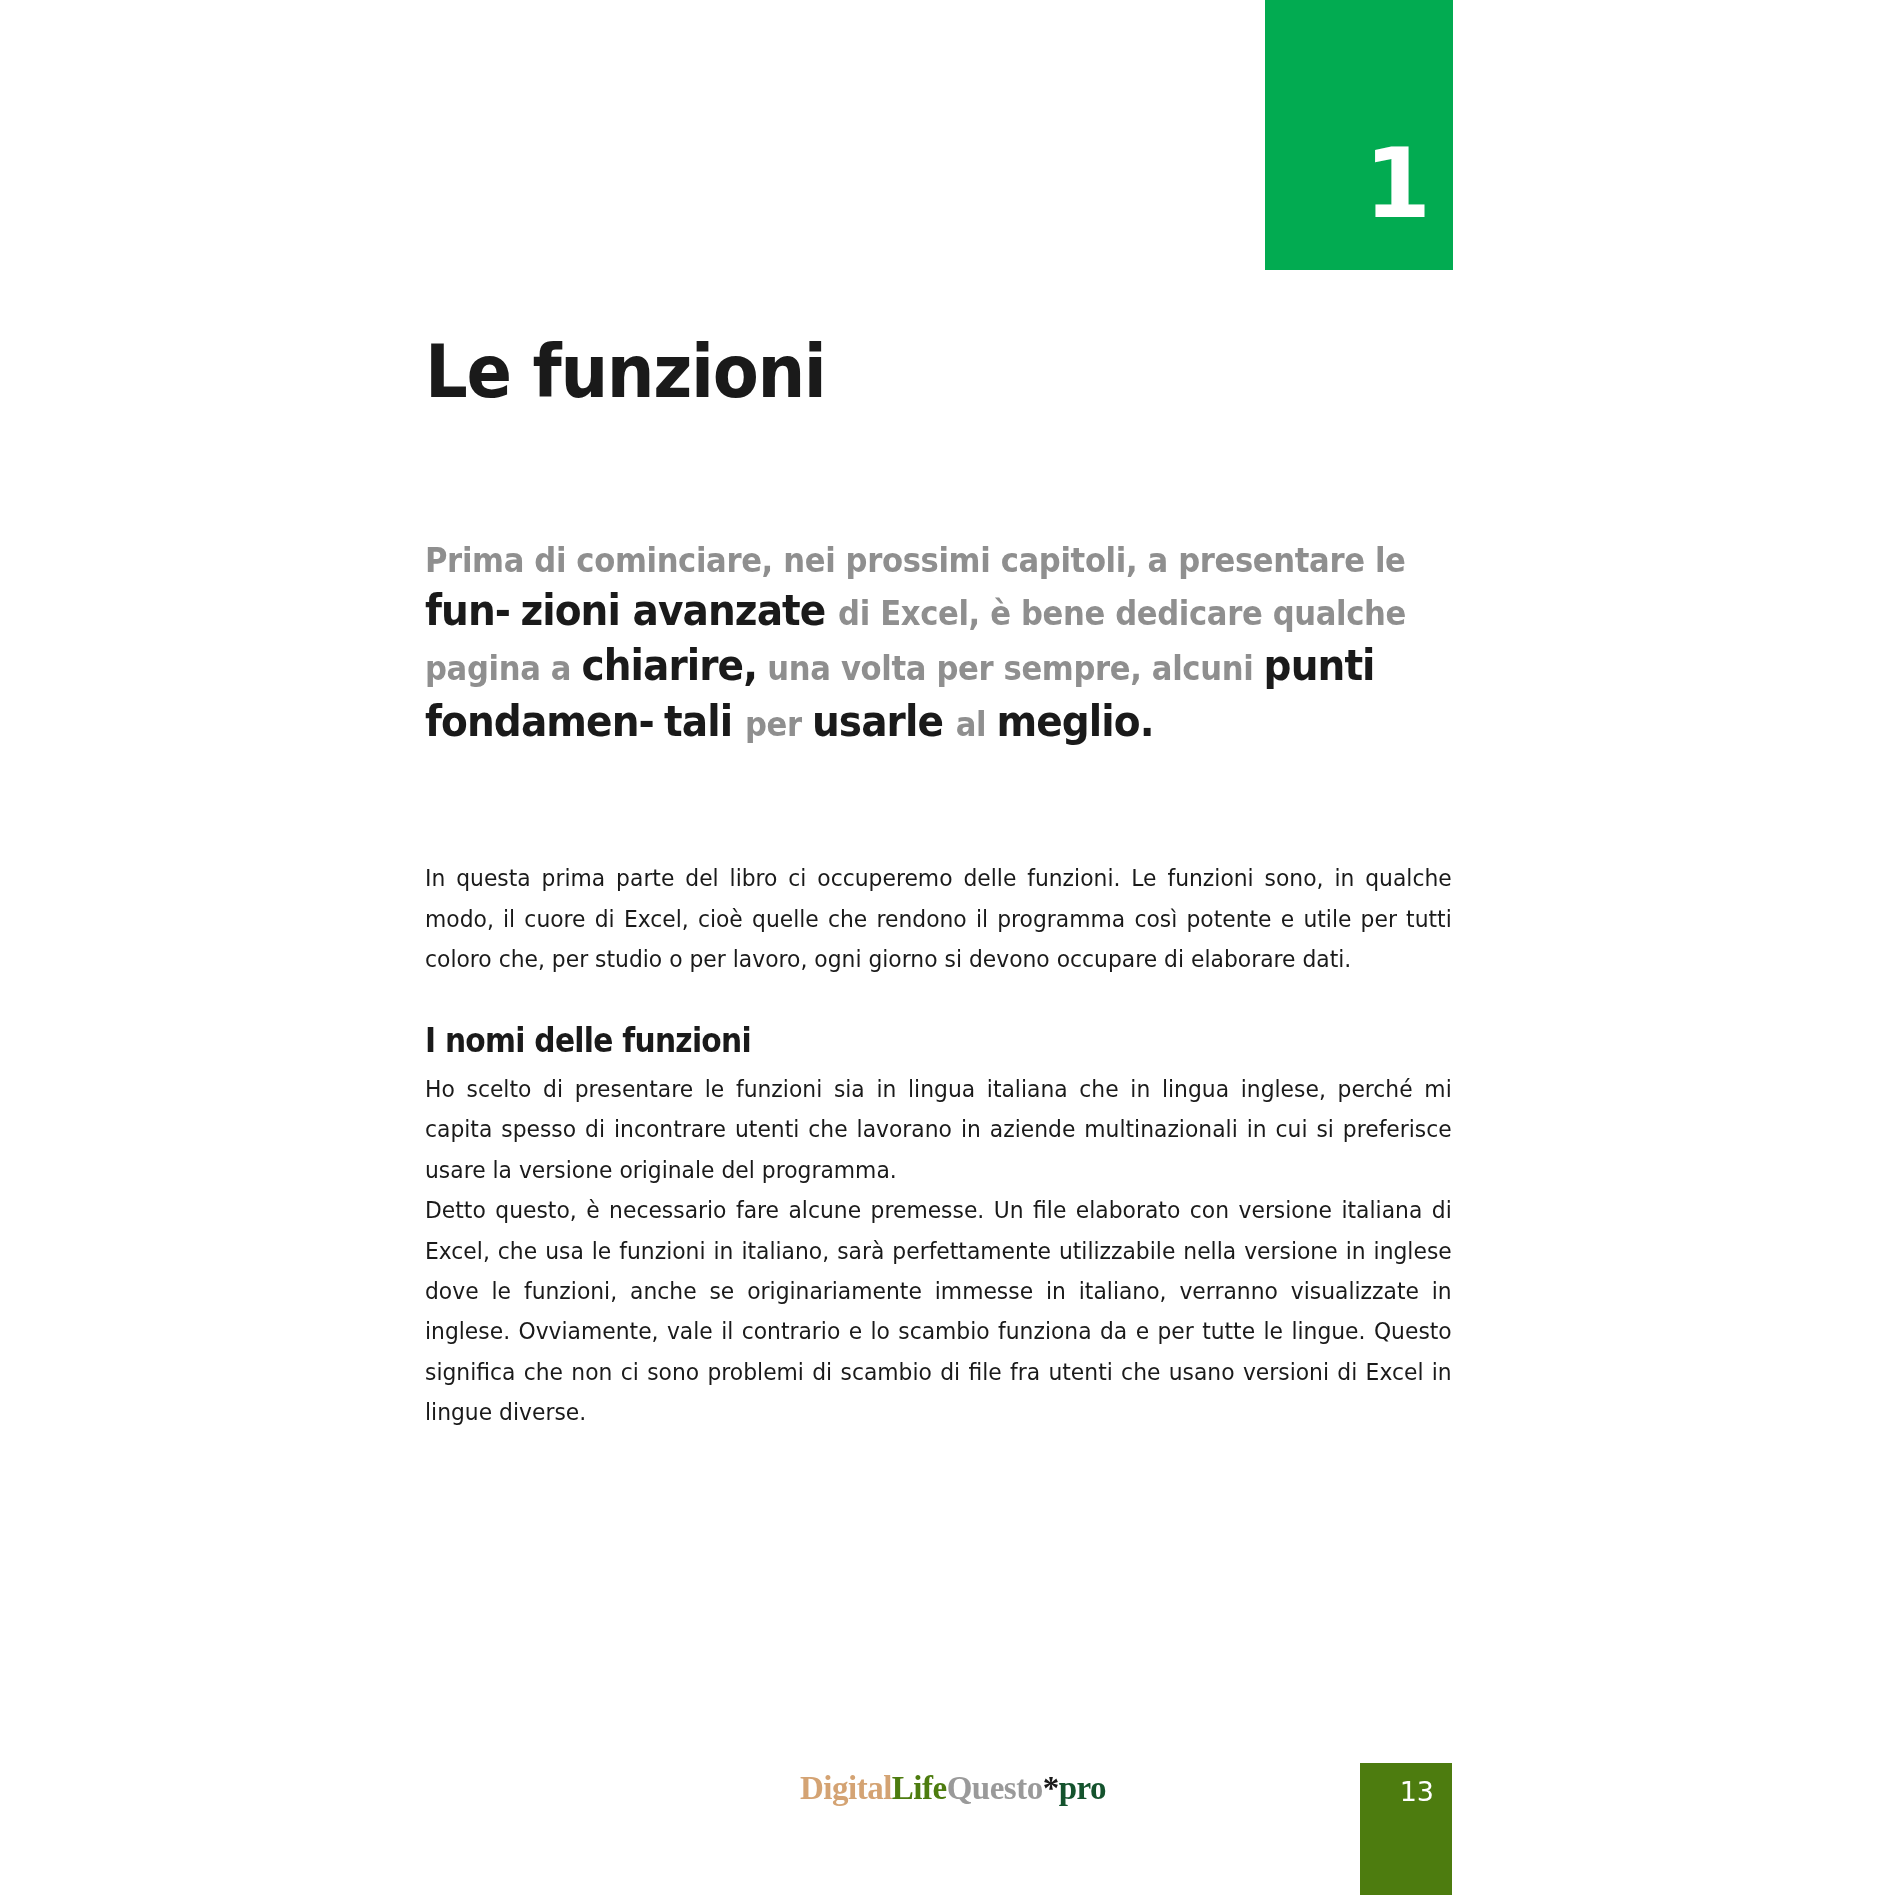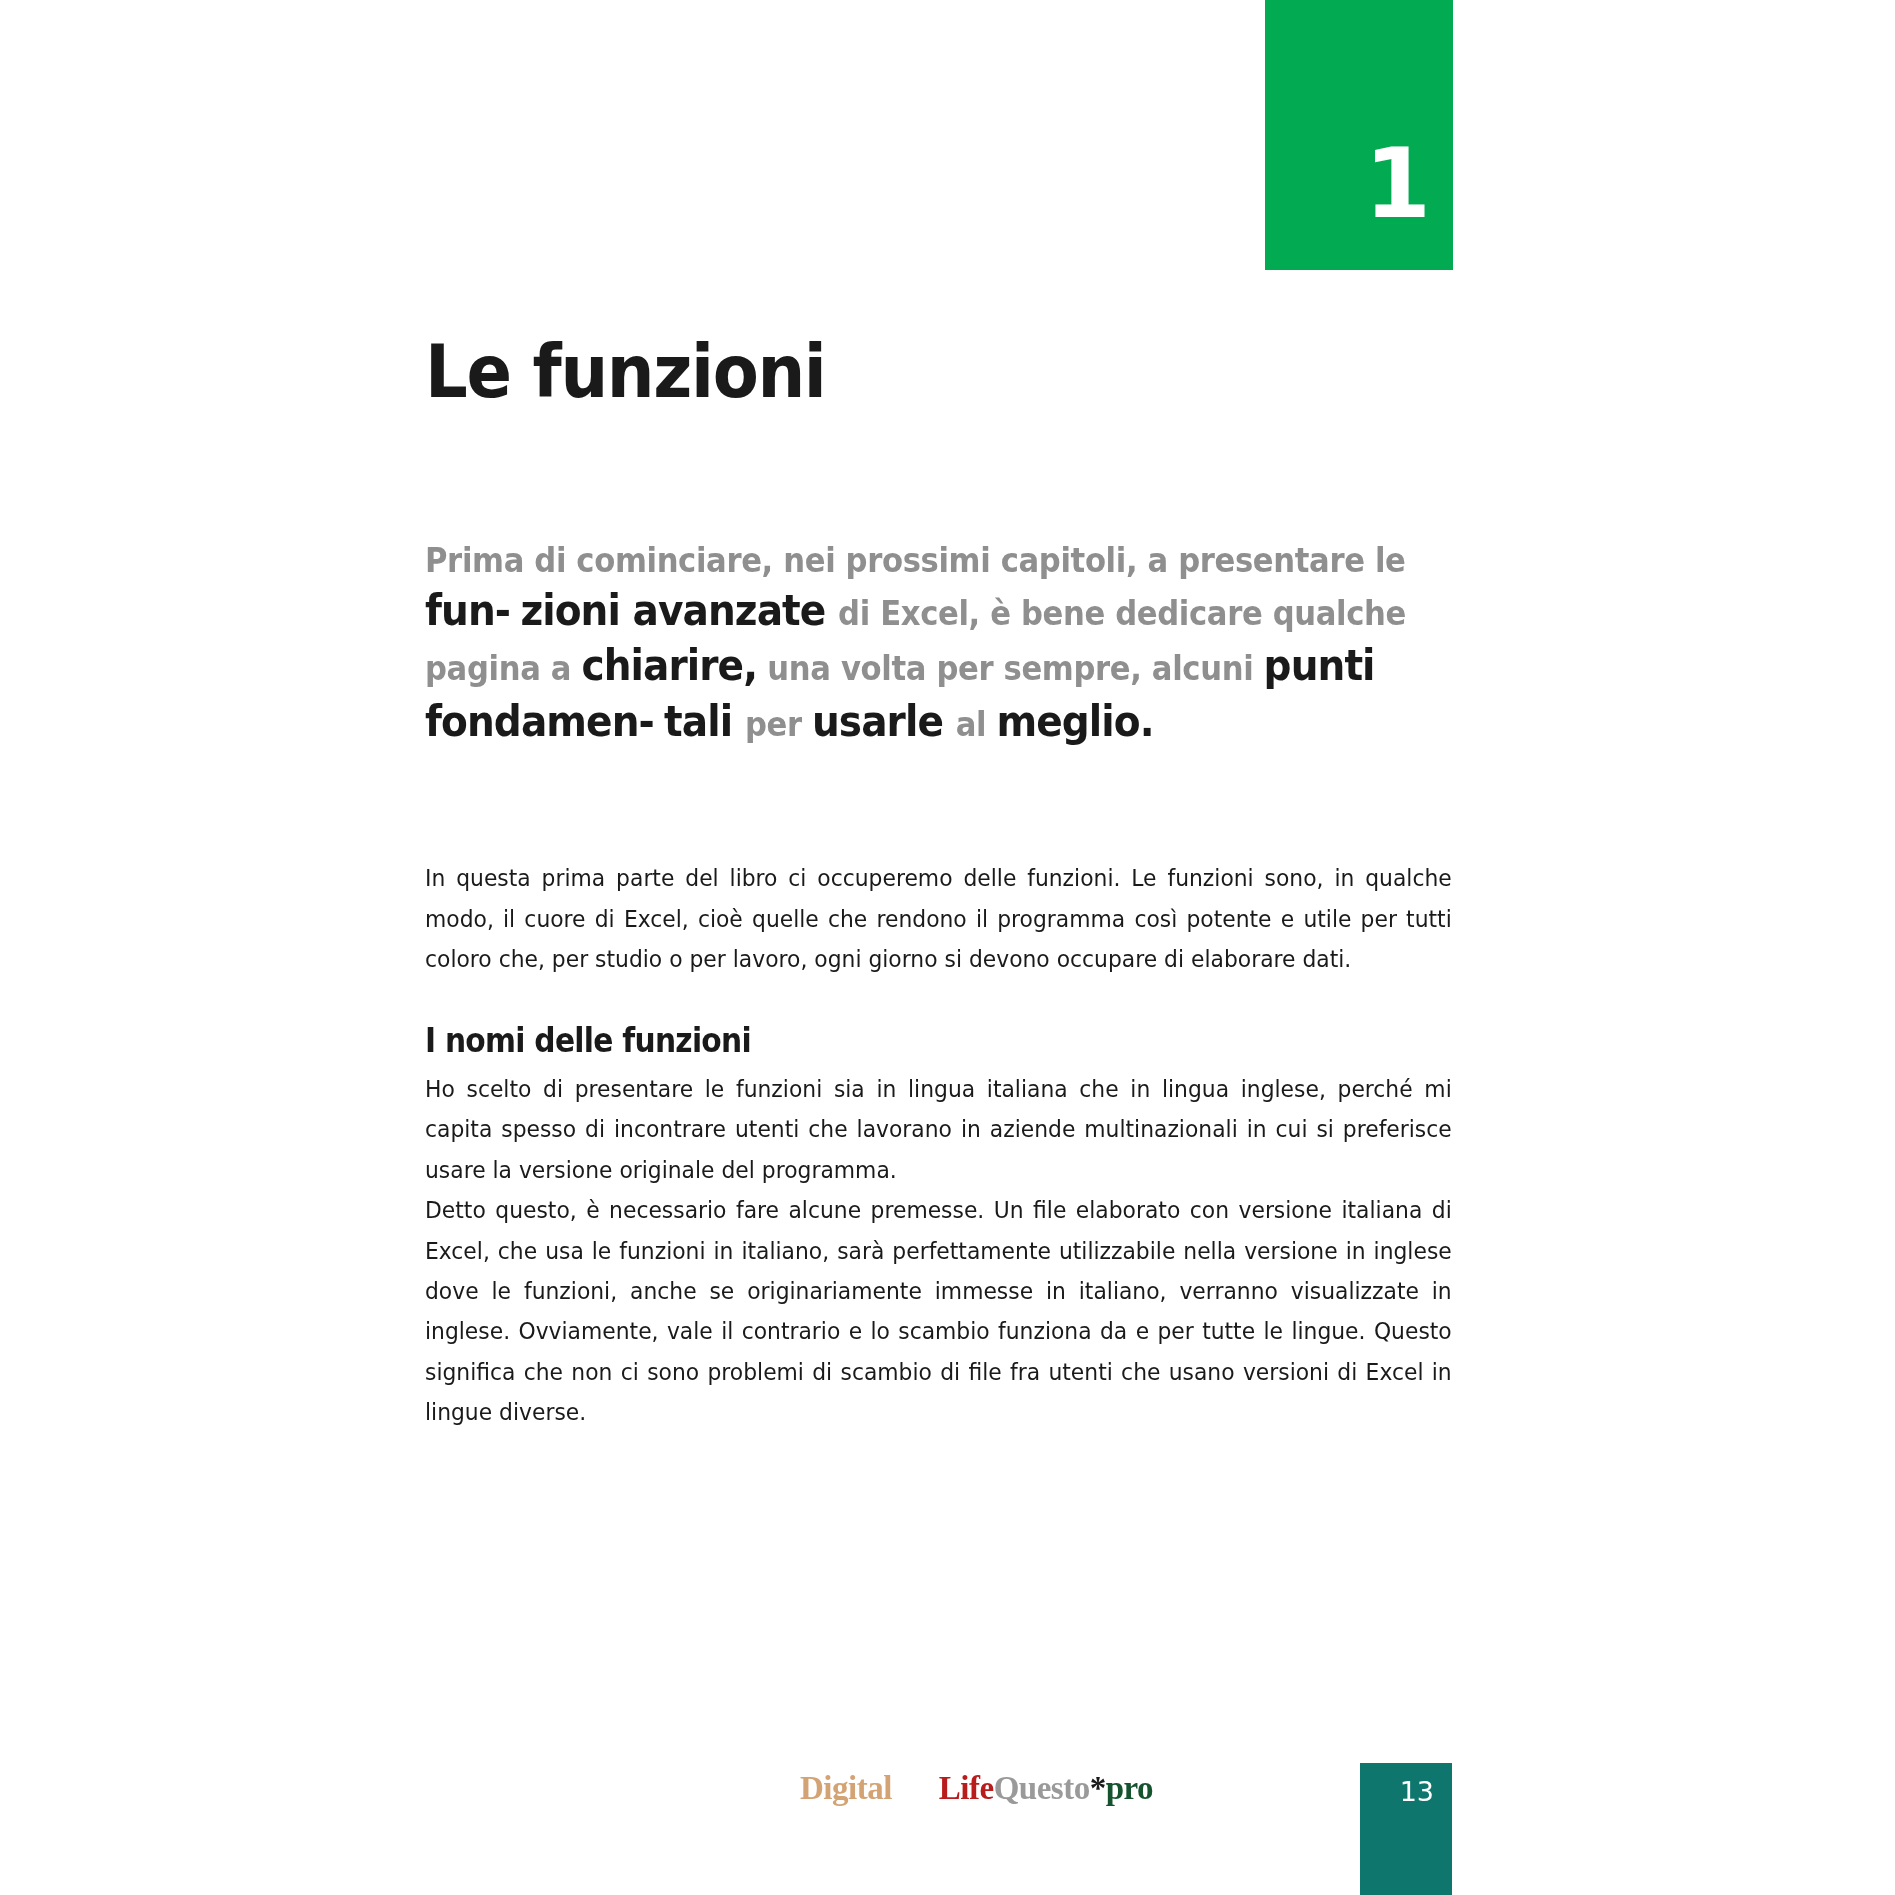--- a/index.html
+++ b/index.html
@@ -126,32 +126,32 @@
     left: 800px;
     top: 1772px;
     font-family: "Liberation Serif", serif;
     font-weight: 700;
     font-size: 33px;
     line-height: 1;
     letter-spacing: -0.5px;
     white-space: nowrap;
   }
   .footer-logo .seg-digital { color: #D4A373; }
-  .footer-logo .seg-life    { color: #b91c1c; margin-left: 47px; }
+  .footer-logo .seg-life    { color: #4d7c0f; }
   .footer-logo .seg-style   { color: #9a9a9a; }
   .footer-logo .seg-star    { color: #1a1a1a; }
   .footer-logo .seg-pro     { color: #14532d; }
 
   .page-number-badge {
     position: absolute;
     left: 1360px;
     top: 1763px;
     width: 92px;
     height: 132px;
-    background: #0f766e;
+    background: #4d7c0f;
   }
   .page-number-badge-text {
     position: absolute;
     right: 18px;
     top: 15px;
     color: #ffffff;
     font-family: "DejaVu Sans", sans-serif;
     font-weight: 400;
     font-size: 27px;
     line-height: 1;

